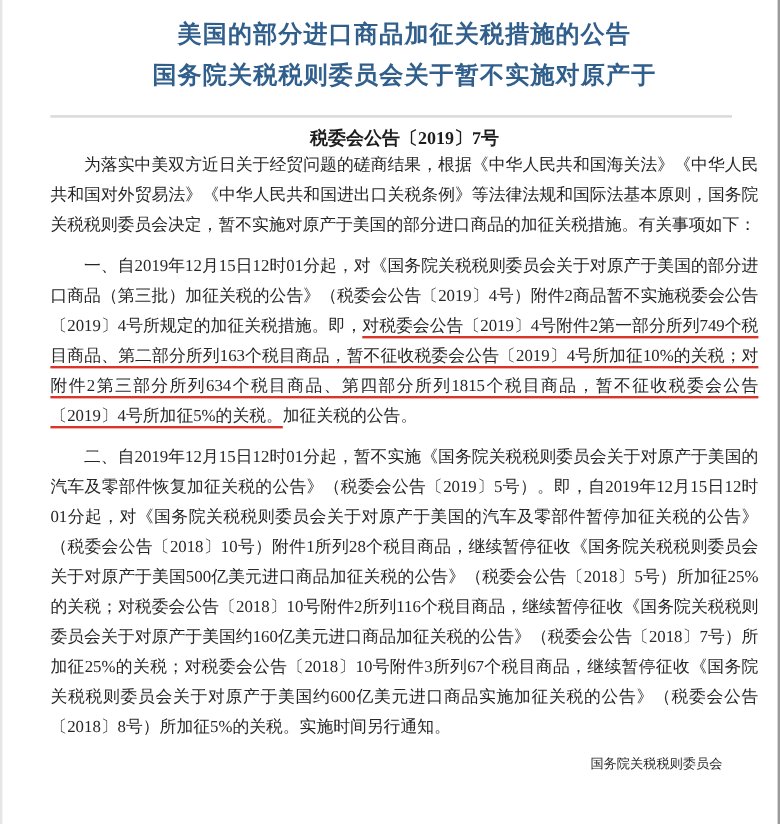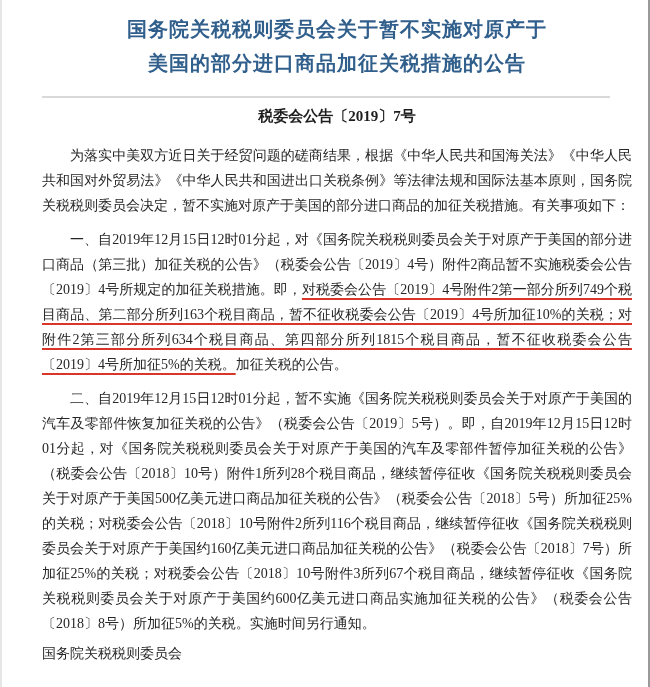--- a/index.html
+++ b/index.html
@@ -40,45 +40,45 @@
     line-height: 20px;
     margin-top: 8px;
   }
   .body-text {
     font-size: 14px;
     line-height: 25px;
     color: #262626;
     text-align: justify;
     text-indent: 2em;
   }
-  .para-intro { margin-top: 17px; }
+  .para-intro { }
   .para-item  { margin-top: 9px; }
   .red-underline {
     text-decoration: underline;
     text-decoration-color: var(--underline-color);
     text-decoration-thickness: 2px;
     text-underline-offset: 4px;
   }
   .footer-sign, .footer-date {
-    font-size: 14px;
+    font-size: 11px;
     color: #262626;
-    text-align: left;
+    text-align: right;
     padding-right: 30px;
     line-height: 20px;
   }
   .footer-sign { margin-top: 8px; }
 </style>
 </head>
 <body>
 
 <div class="page">
 
   <div class="doc-title">
+    <div>美国的部分进口商品加征关税措施的公告</div>
     <div>国务院关税税则委员会关于暂不实施对原产于</div>
-    <div>美国的部分进口商品加征关税措施的公告</div>
   </div>
 
   <div class="divider"></div>
 
   <div class="doc-number">税委会公告〔2019〕7号</div>
 
   <p class="body-text para-intro">为落实中美双方近日关于经贸问题的磋商结果，根据《中华人民共和国海关法》《中华人民共和国对外贸易法》《中华人民共和国进出口关税条例》等法律法规和国际法基本原则，国务院关税税则委员会决定，暂不实施对原产于美国的部分进口商品的加征关税措施。有关事项如下：</p>
 
   <p class="body-text para-item"><span>一、自2019年12月15日12时01分起，对《国务院关税税则委员会关于对原产于美国的部分进口商品（第三批）加征关税的公告》（税委会公告〔2019〕4号）附件2商品暂不实施税委会公告〔2019〕4号所规定的加征关税措施。即，</span><span class="red-underline">对税委会公告〔2019〕4号附件2第一部分所列749个税目商品、第二部分所列163个税目商品，暂不征收税委会公告〔2019〕4号所加征10%的关税；对附件2第三部分所列634个税目商品、第四部分所列1815个税目商品，暂不征收税委会公告〔2019〕4号所加征5%的关税。</span><span>加征关税的公告。</span></p>
 

